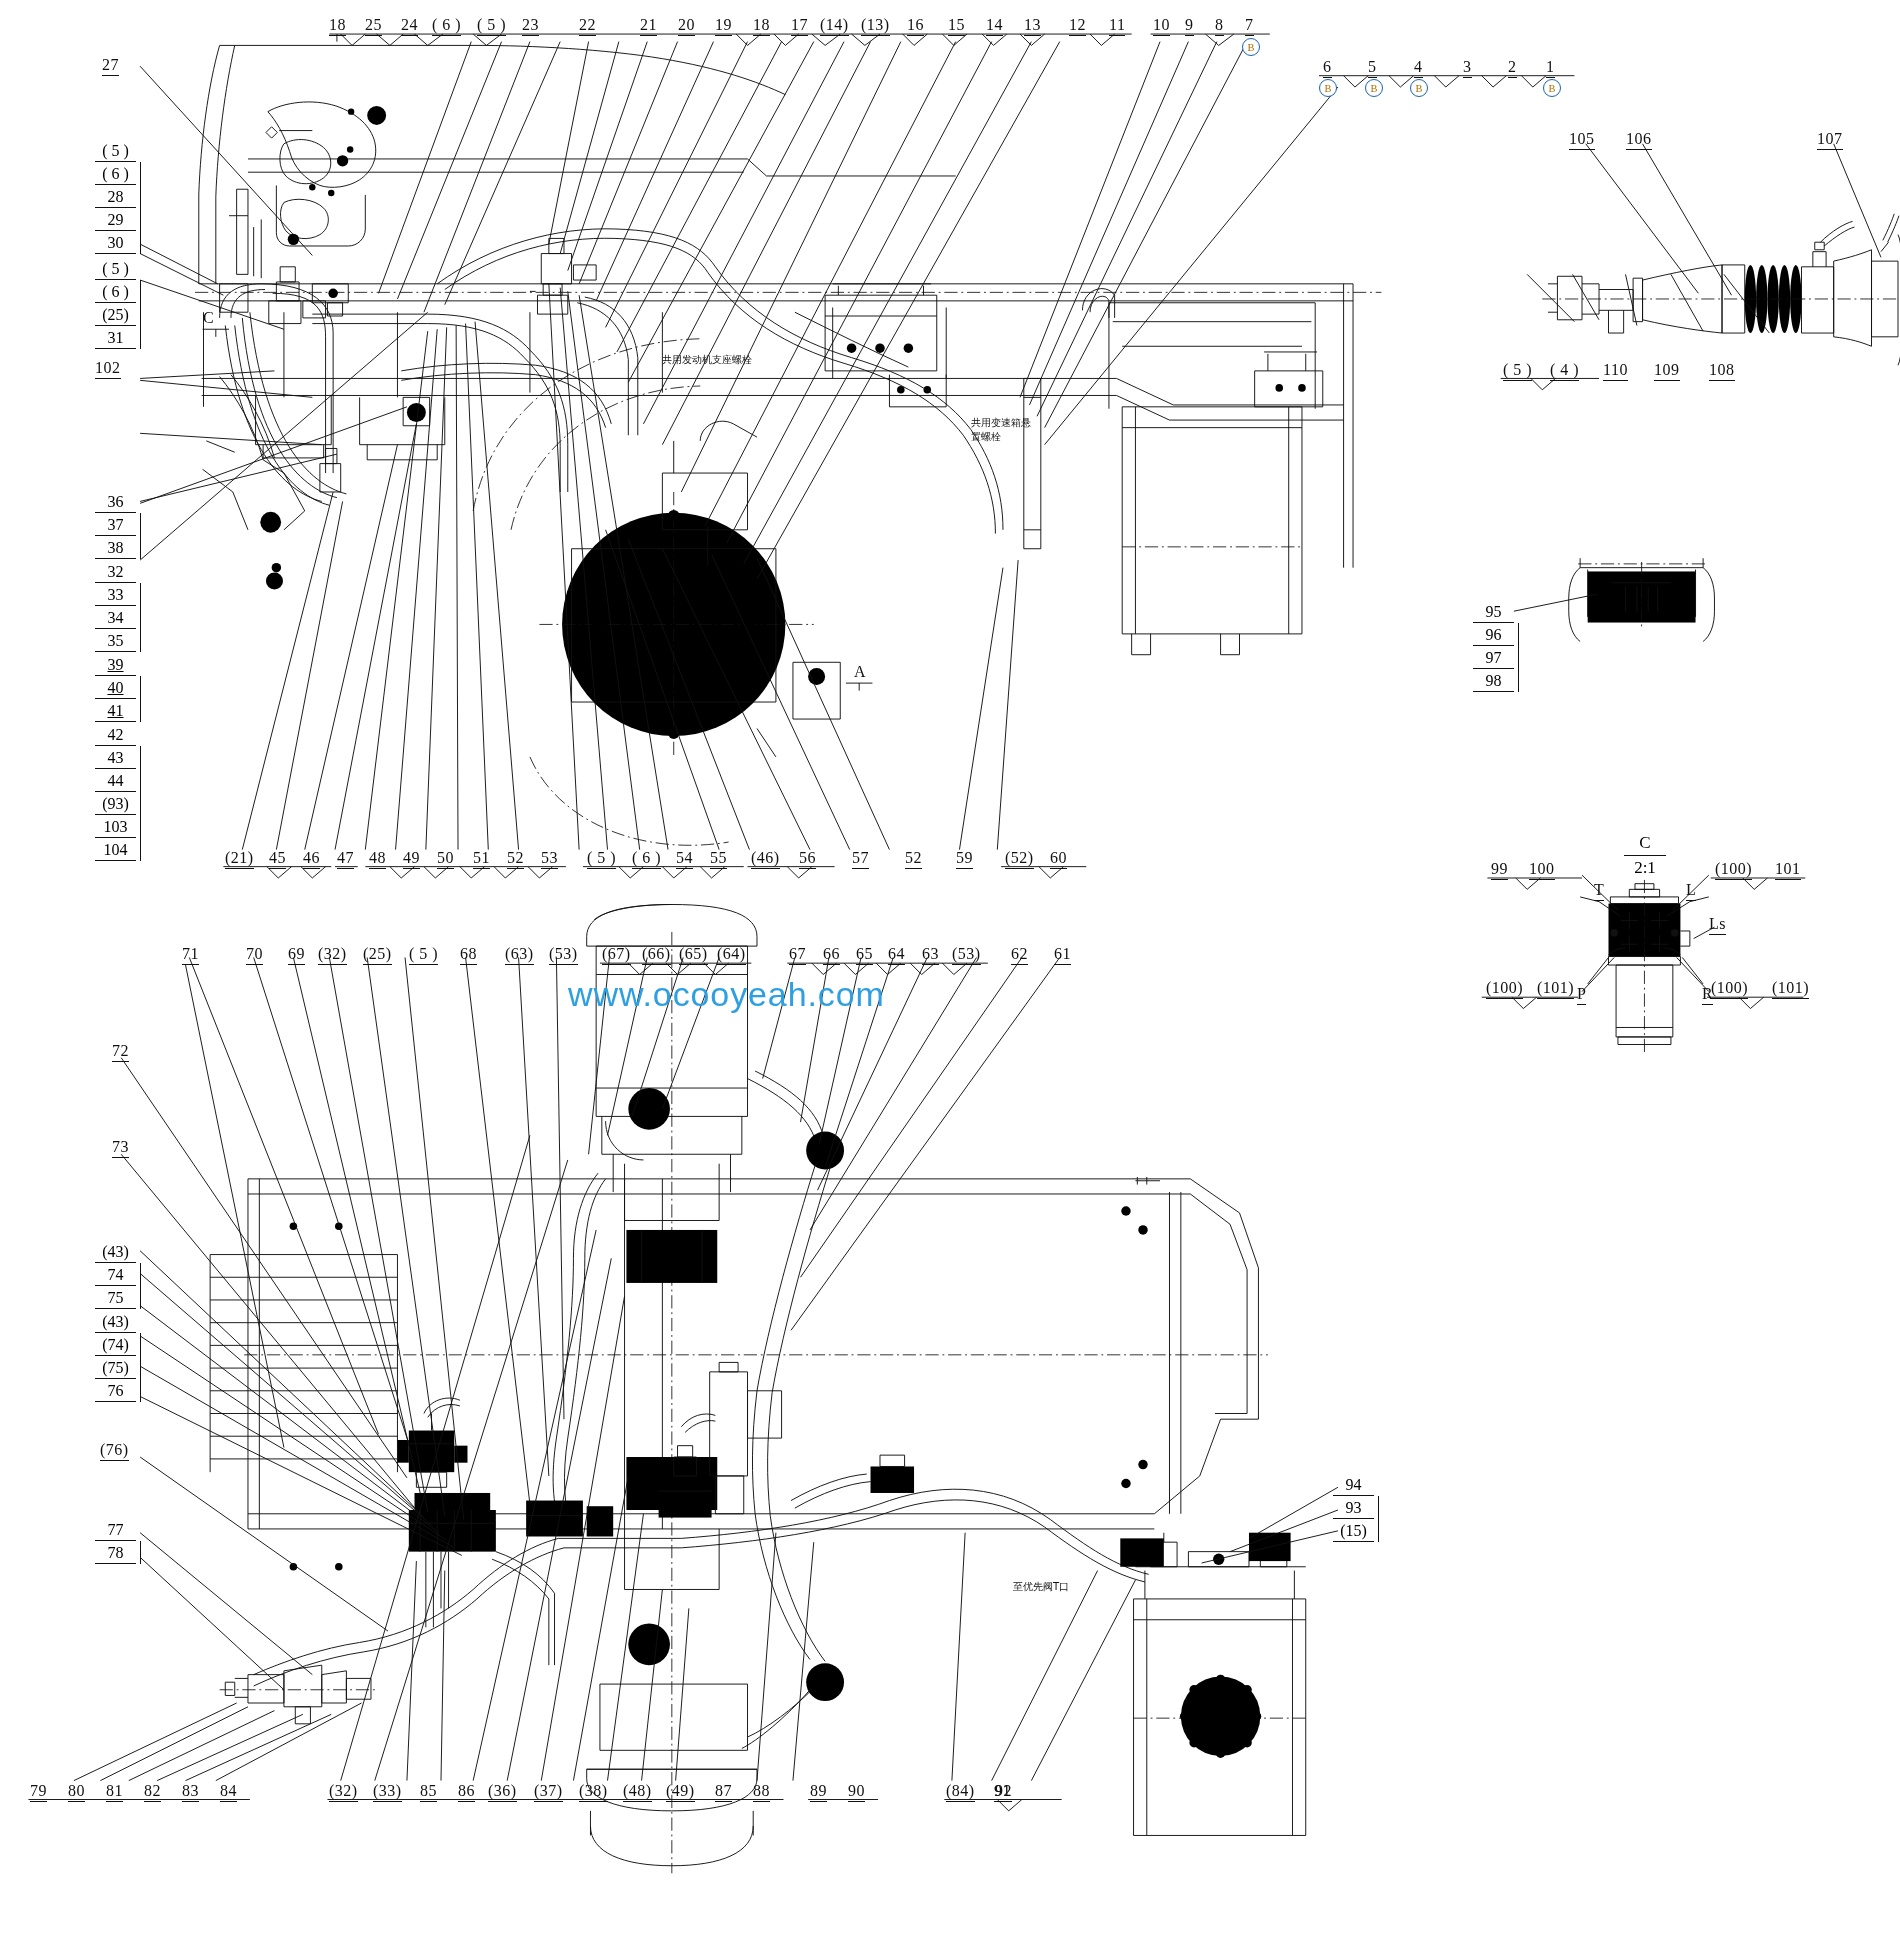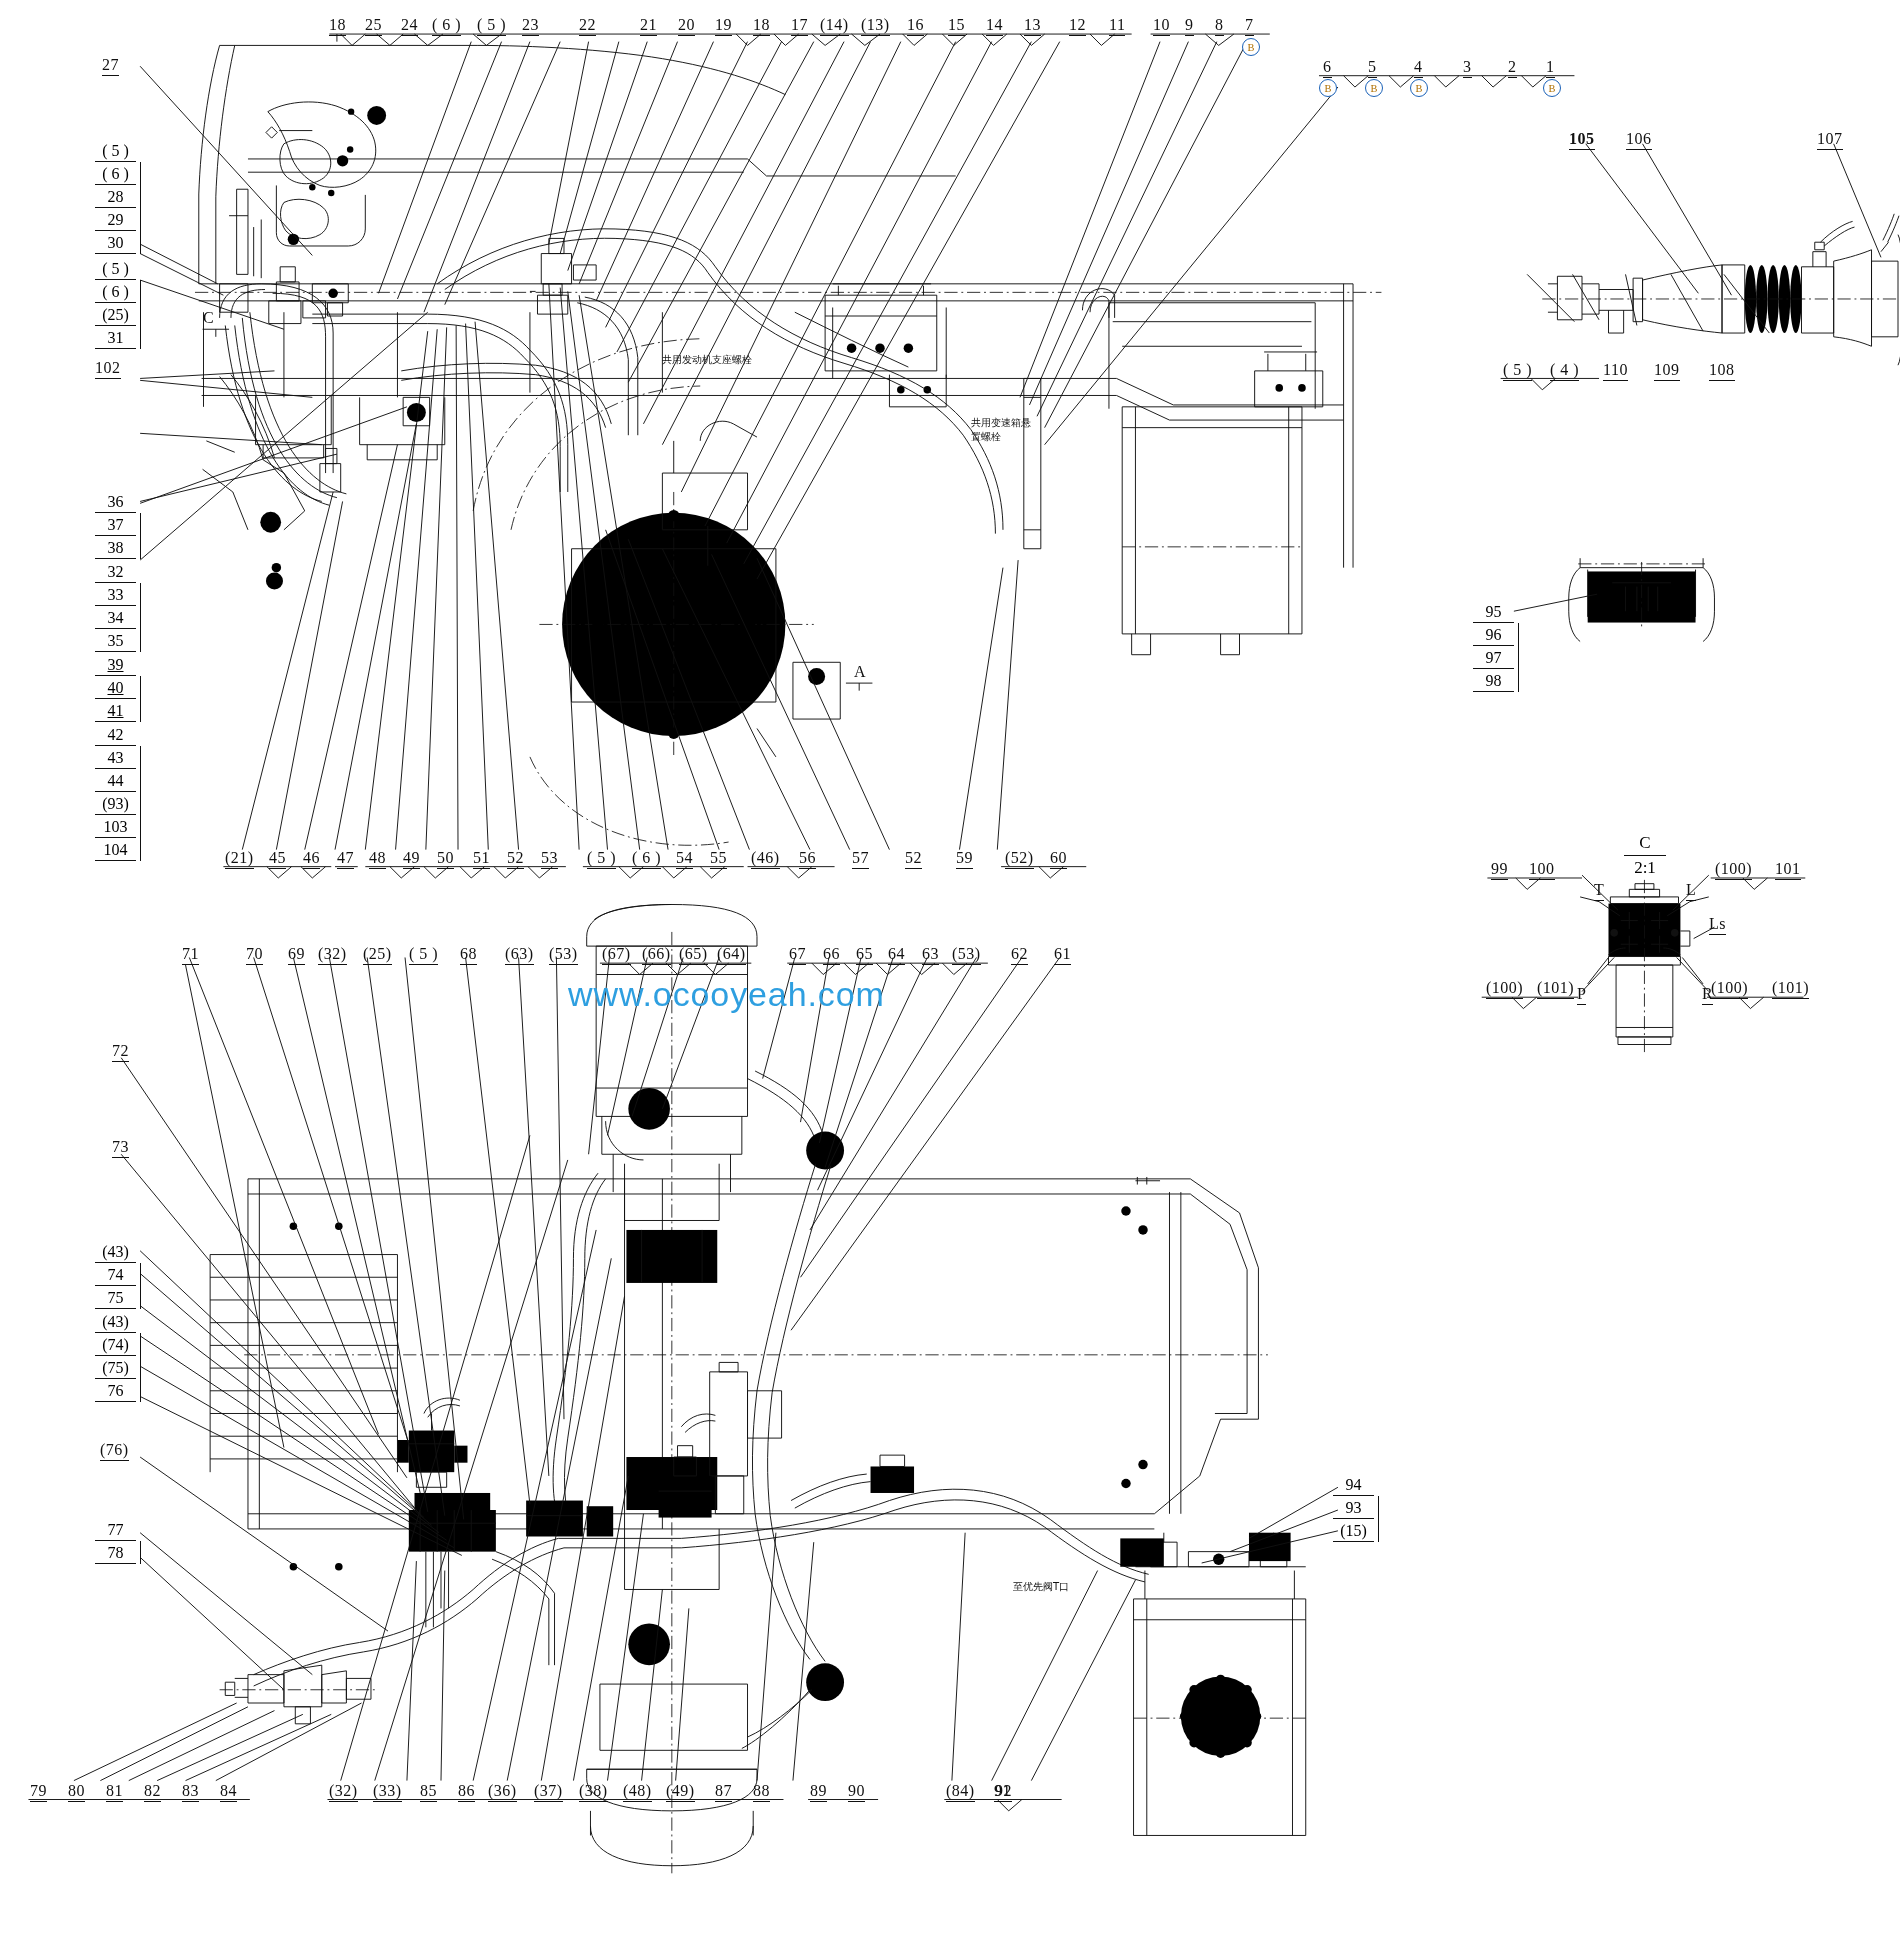--- a/index.html
+++ b/index.html
@@ -862,21 +862,21 @@
       <polyline points="654,916 666,928 680,916"></polyline>
       <polyline points="700,916 712,928 726,916"></polyline>
       <polyline points="740,916 752,928 766,916"></polyline>
       <polyline points="790,916 882,916"></polyline>
       <polyline points="832,916 844,928 858,916"></polyline>
       <polyline points="1058,916 1148,916"></polyline>
       <polyline points="1098,916 1110,928 1124,916"></polyline>
     </g>
   </svg>
 
-  <div class="lbl u" style="left:1569px;top:131px;font-weight:bold;">105</div>
+  <div class="lbl u" style="left:1569px;top:131px;">105</div>
   <div class="lbl u" style="left:1626px;top:131px;">106</div>
   <div class="lbl u" style="left:1817px;top:131px;">107</div>
 
   <div class="lbl u" style="left:1503px;top:362px;">( 5 )</div>
   <div class="lbl u" style="left:1550px;top:362px;">( 4 )</div>
   <div class="lbl u" style="left:1603px;top:362px;">110</div>
   <div class="lbl u" style="left:1654px;top:362px;">109</div>
   <div class="lbl u" style="left:1709px;top:362px;">108</div>
 
   <svg class="ov" viewBox="0 0 2008 2060">

